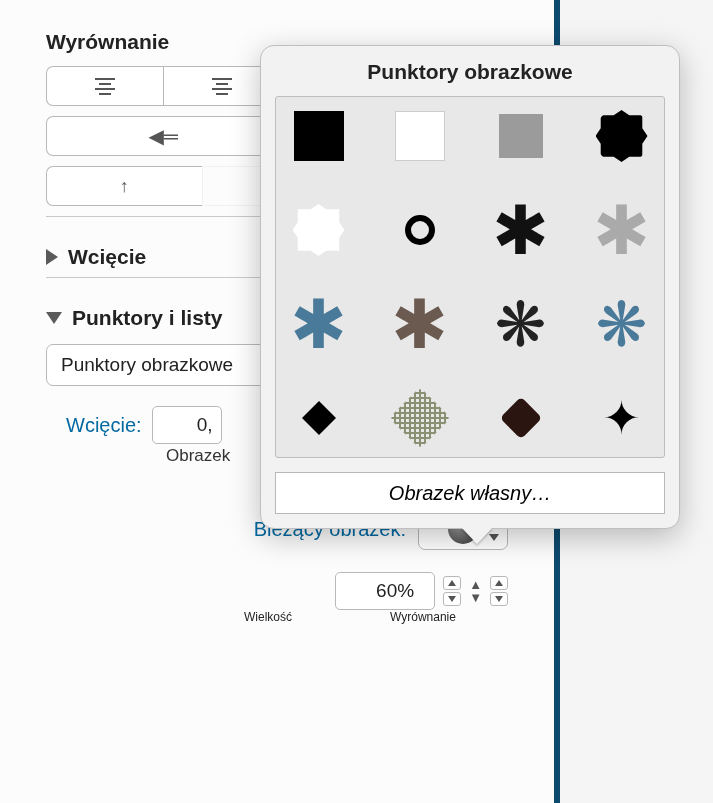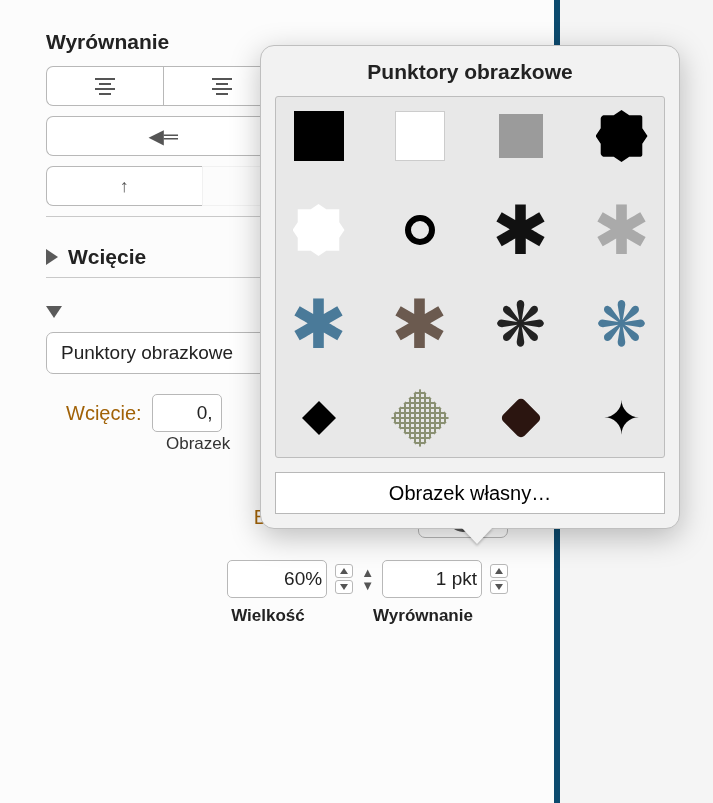--- a/index.html
+++ b/index.html
@@ -77,21 +77,21 @@
       margin-top: 14px;
     }
     .field-row {
       display: flex;
       align-items: center;
       margin-top: 20px;
       gap: 10px;
     }
     .field-label {
       font-size: 20px;
-      color: #a16207;
+      color: #0369a1;
     }
     .num-input {
       background: #fff;
       border: 1px solid #b8b8b8;
       border-radius: 5px;
       height: 38px;
       width: 70px;
       text-align: right;
       padding-right: 8px;
       font-size: 19px;
@@ -143,21 +143,21 @@
       gap: 8px;
       padding-right: 6px;
     }
     .num-field {
       background: #fff;
       border: 1px solid #b8b8b8;
       border-radius: 5px;
       height: 38px;
       width: 100px;
       text-align: right;
-      padding-right: 4px;
+      padding-right: 20px;
       font-size: 19px;
       display: flex;
       align-items: center;
       justify-content: flex-end;
     }
     .stepper {
       display: flex;
       flex-direction: column;
       gap: 2px;
     }
@@ -185,24 +185,23 @@
       flex-direction: column;
       align-items: center;
       justify-content: center;
       font-size: 13px;
       color: #555;
       line-height: 1;
     }
     .size-labels {
       display: flex;
       justify-content: flex-end;
-      margin-top: 8px;
-      font-size: 17px;
+      margin-top: 0;
+      font-size: 12px;
       padding-right: 6px;
-      font-weight: bold;
     }
     
     .popover {
       position: absolute;
       top: 45px;
       left: 260px;
       width: 420px;
       background: #f2f2f2;
       border: 1px solid #bfbfbf;
       border-radius: 14px;
@@ -311,20 +310,21 @@
     }
     .custom-btn {
       margin-top: 14px;
       width: 100%;
       height: 42px;
       background: #fff;
       border: 1px solid #b8b8b8;
       border-radius: 0;
       font-size: 20px;
       cursor: pointer;
+      font-style: italic;
     }
     .popover-tail {
       position: absolute;
       bottom: -16px;
       left: 200px;
       width: 0; height: 0;
       border-left: 16px solid transparent;
       border-right: 16px solid transparent;
       border-top: 17px solid #f2f2f2;
       filter: drop-shadow(0 2px 1px rgba(0,0,0,0.2));
@@ -378,20 +378,21 @@
 
   <div class="disclose-row">
     <div class="disclose-tri tri-right"></div>
     <span>Wcięcie</span>
   </div>
 
   <div class="divider"></div>
 
   <div class="disclose-row">
     <div class="disclose-tri tri-down"></div>
+    <span>Punktory i listy</span>
   </div>
 
   <div class="dropdown">
     <span>Punktory obrazkowe</span>
   </div>
 
   <div class="field-row" style="margin-left:20px">
     <span class="field-label">Wcięcie:</span>
     <div class="num-input" style="display:flex;align-items:center;justify-content:flex-end">0,</div>
   </div>
@@ -415,21 +416,20 @@
           <div class="tri-up-sm"></div>
         </div>
       <div class="step-btn">
           <div class="tri-down-sm"></div>
         </div>
     </div>
     <div class="vswap">
       <span>▲</span>
         <span>▼</span>
     </div>
-    <div class="num-field">1 pkt</div>
     <div class="stepper">
       <div class="step-btn">
           <div class="tri-up-sm"></div>
         </div>
       <div class="step-btn">
           <div class="tri-down-sm"></div>
         </div>
     </div>
   </div>
   <div class="size-labels">

